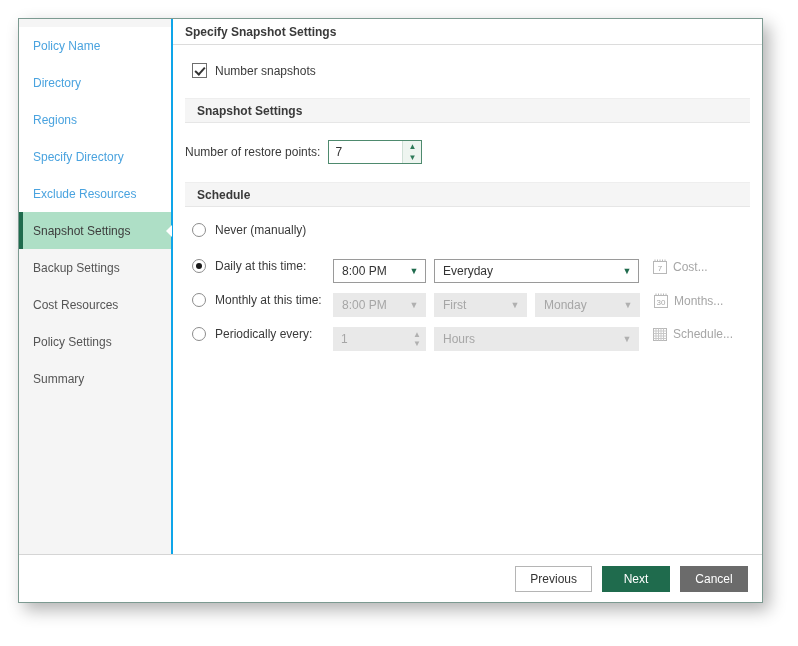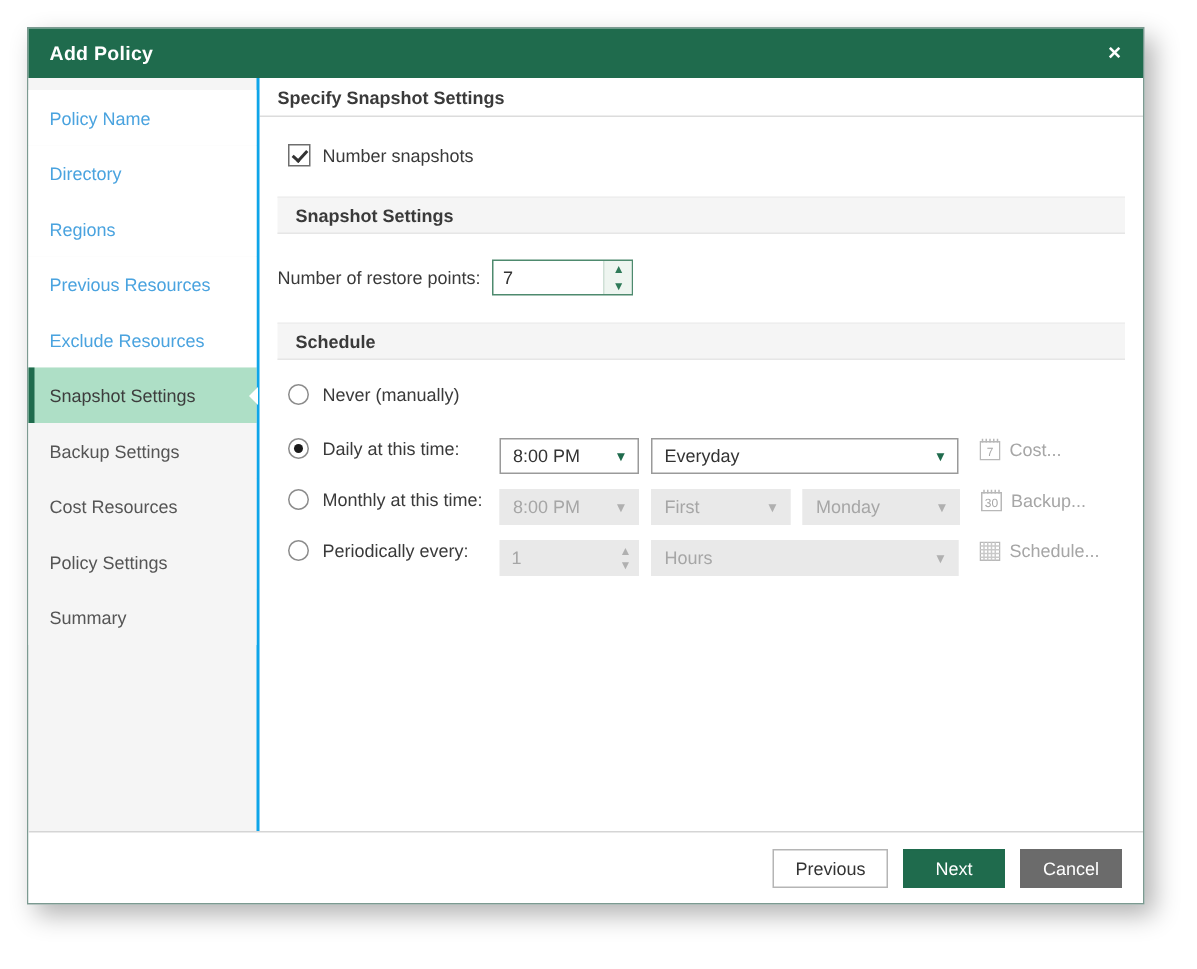--- a/index.html
+++ b/index.html
@@ -398,39 +398,35 @@
     border: 1px solid #6b6b6b;
     color: #ffffff;
   }
 </style>
 </head>
 <body>
 
 <div id="root">
   <div class="dialog">
 
-    <div class="titlebar">
-      <div class="titlebar-text">Add Policy</div>
-      <div class="close-btn">×</div>
-    </div>
 
     <div class="body-row">
 
       <div class="sidebar">
         <div class="sidebar-item visited">
           <span>Policy Name</span>
         </div>
         <div class="sidebar-item visited">
           <span>Directory</span>
         </div>
         <div class="sidebar-item visited">
           <span>Regions</span>
         </div>
         <div class="sidebar-item visited">
-          <span>Previous Resources</span>
+          <span>Specify Directory</span>
         </div>
         <div class="sidebar-item visited">
           <span>Exclude Resources</span>
         </div>
         <div class="sidebar-item active">
           <span>Snapshot Settings</span>
         </div>
         <div class="sidebar-item pending">
           <span>Backup Settings</span>
         </div>
@@ -532,21 +528,21 @@
                   <svg width="14" height="15" viewBox="0 0 14 15">
                     <rect x="0.5" y="2.5" width="13" height="12" fill="none" stroke="#b8b8b8"></rect>
                     <line x1="2" y1="0.5" x2="2" y2="3" stroke="#b8b8b8"></line>
                     <line x1="4.5" y1="0.5" x2="4.5" y2="3" stroke="#b8b8b8"></line>
                     <line x1="7" y1="0.5" x2="7" y2="3" stroke="#b8b8b8"></line>
                     <line x1="9.5" y1="0.5" x2="9.5" y2="3" stroke="#b8b8b8"></line>
                     <line x1="12" y1="0.5" x2="12" y2="3" stroke="#b8b8b8"></line>
                     <text x="7" y="12.3" font-size="8" font-family="Liberation Sans, sans-serif" fill="#a6a6a6" text-anchor="middle">30</text>
                   </svg>
                 </span>
-                <span>Backup...</span>
+                <span>Months...</span>
               </div>
             </div>
 
             <div class="sched-row">
               <div class="radio"></div>
               <div class="radio-label">Periodically every:</div>
 
               <div class="num-disabled">
                 <span>1</span>
                 <span class="spin-stack">

